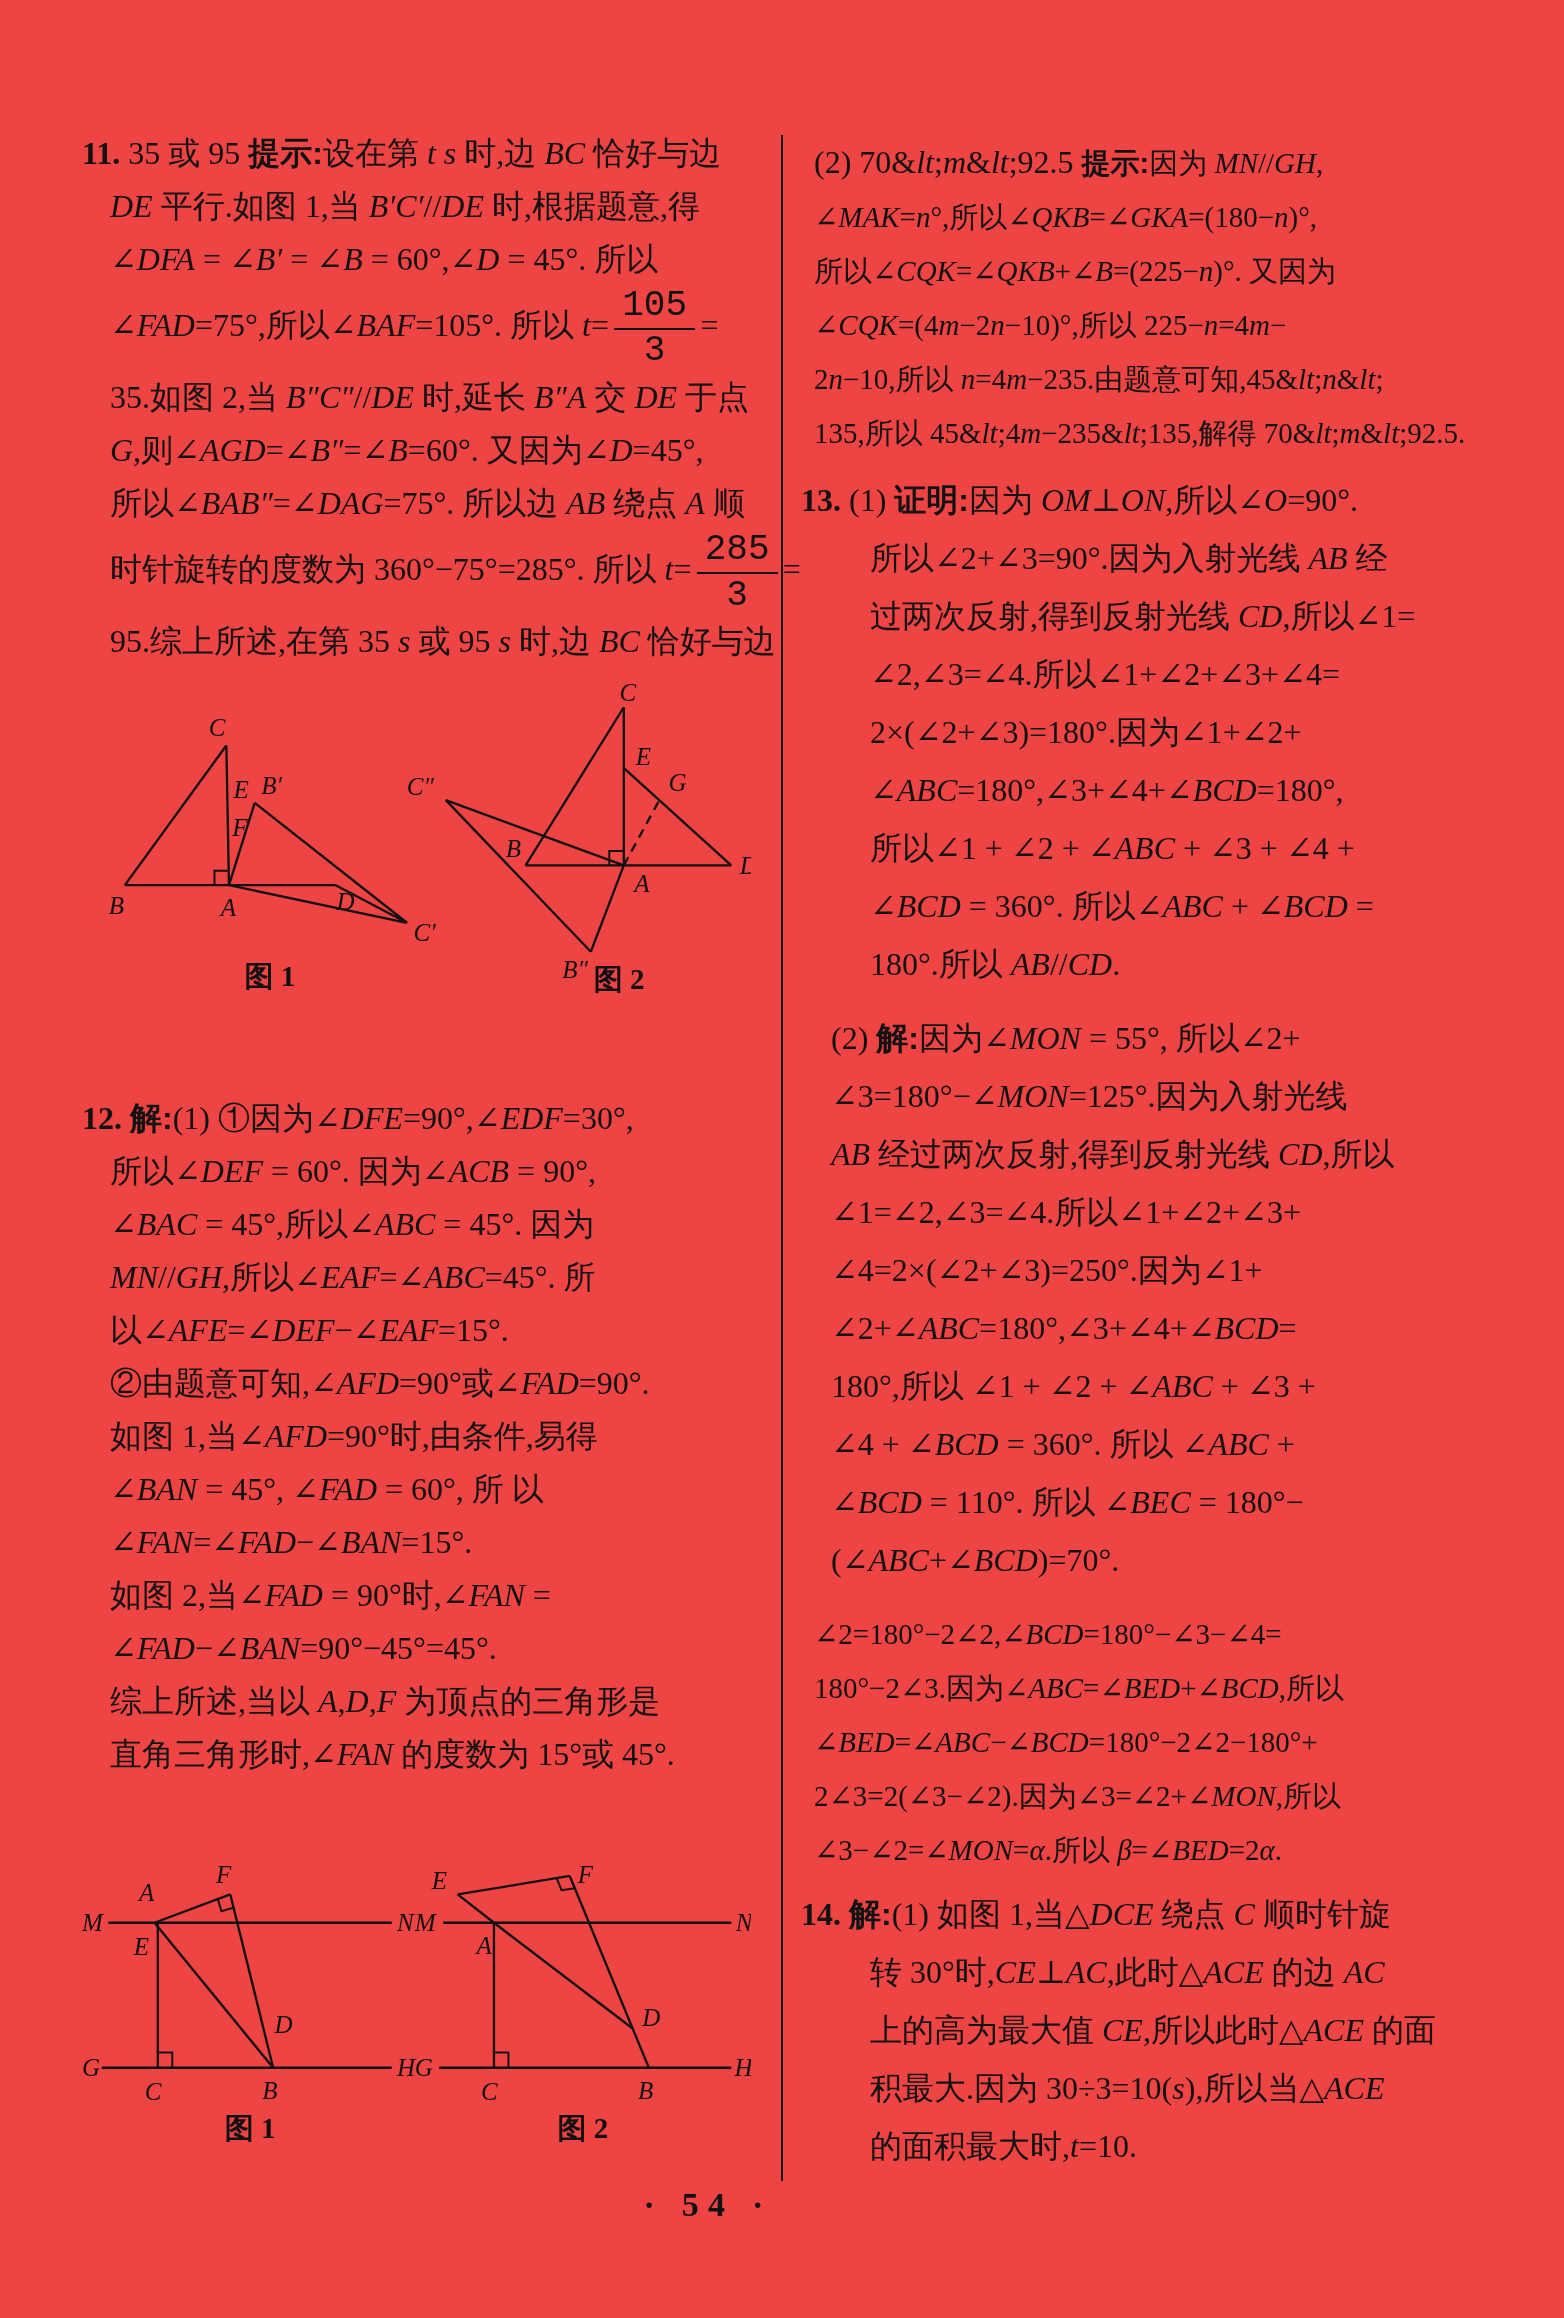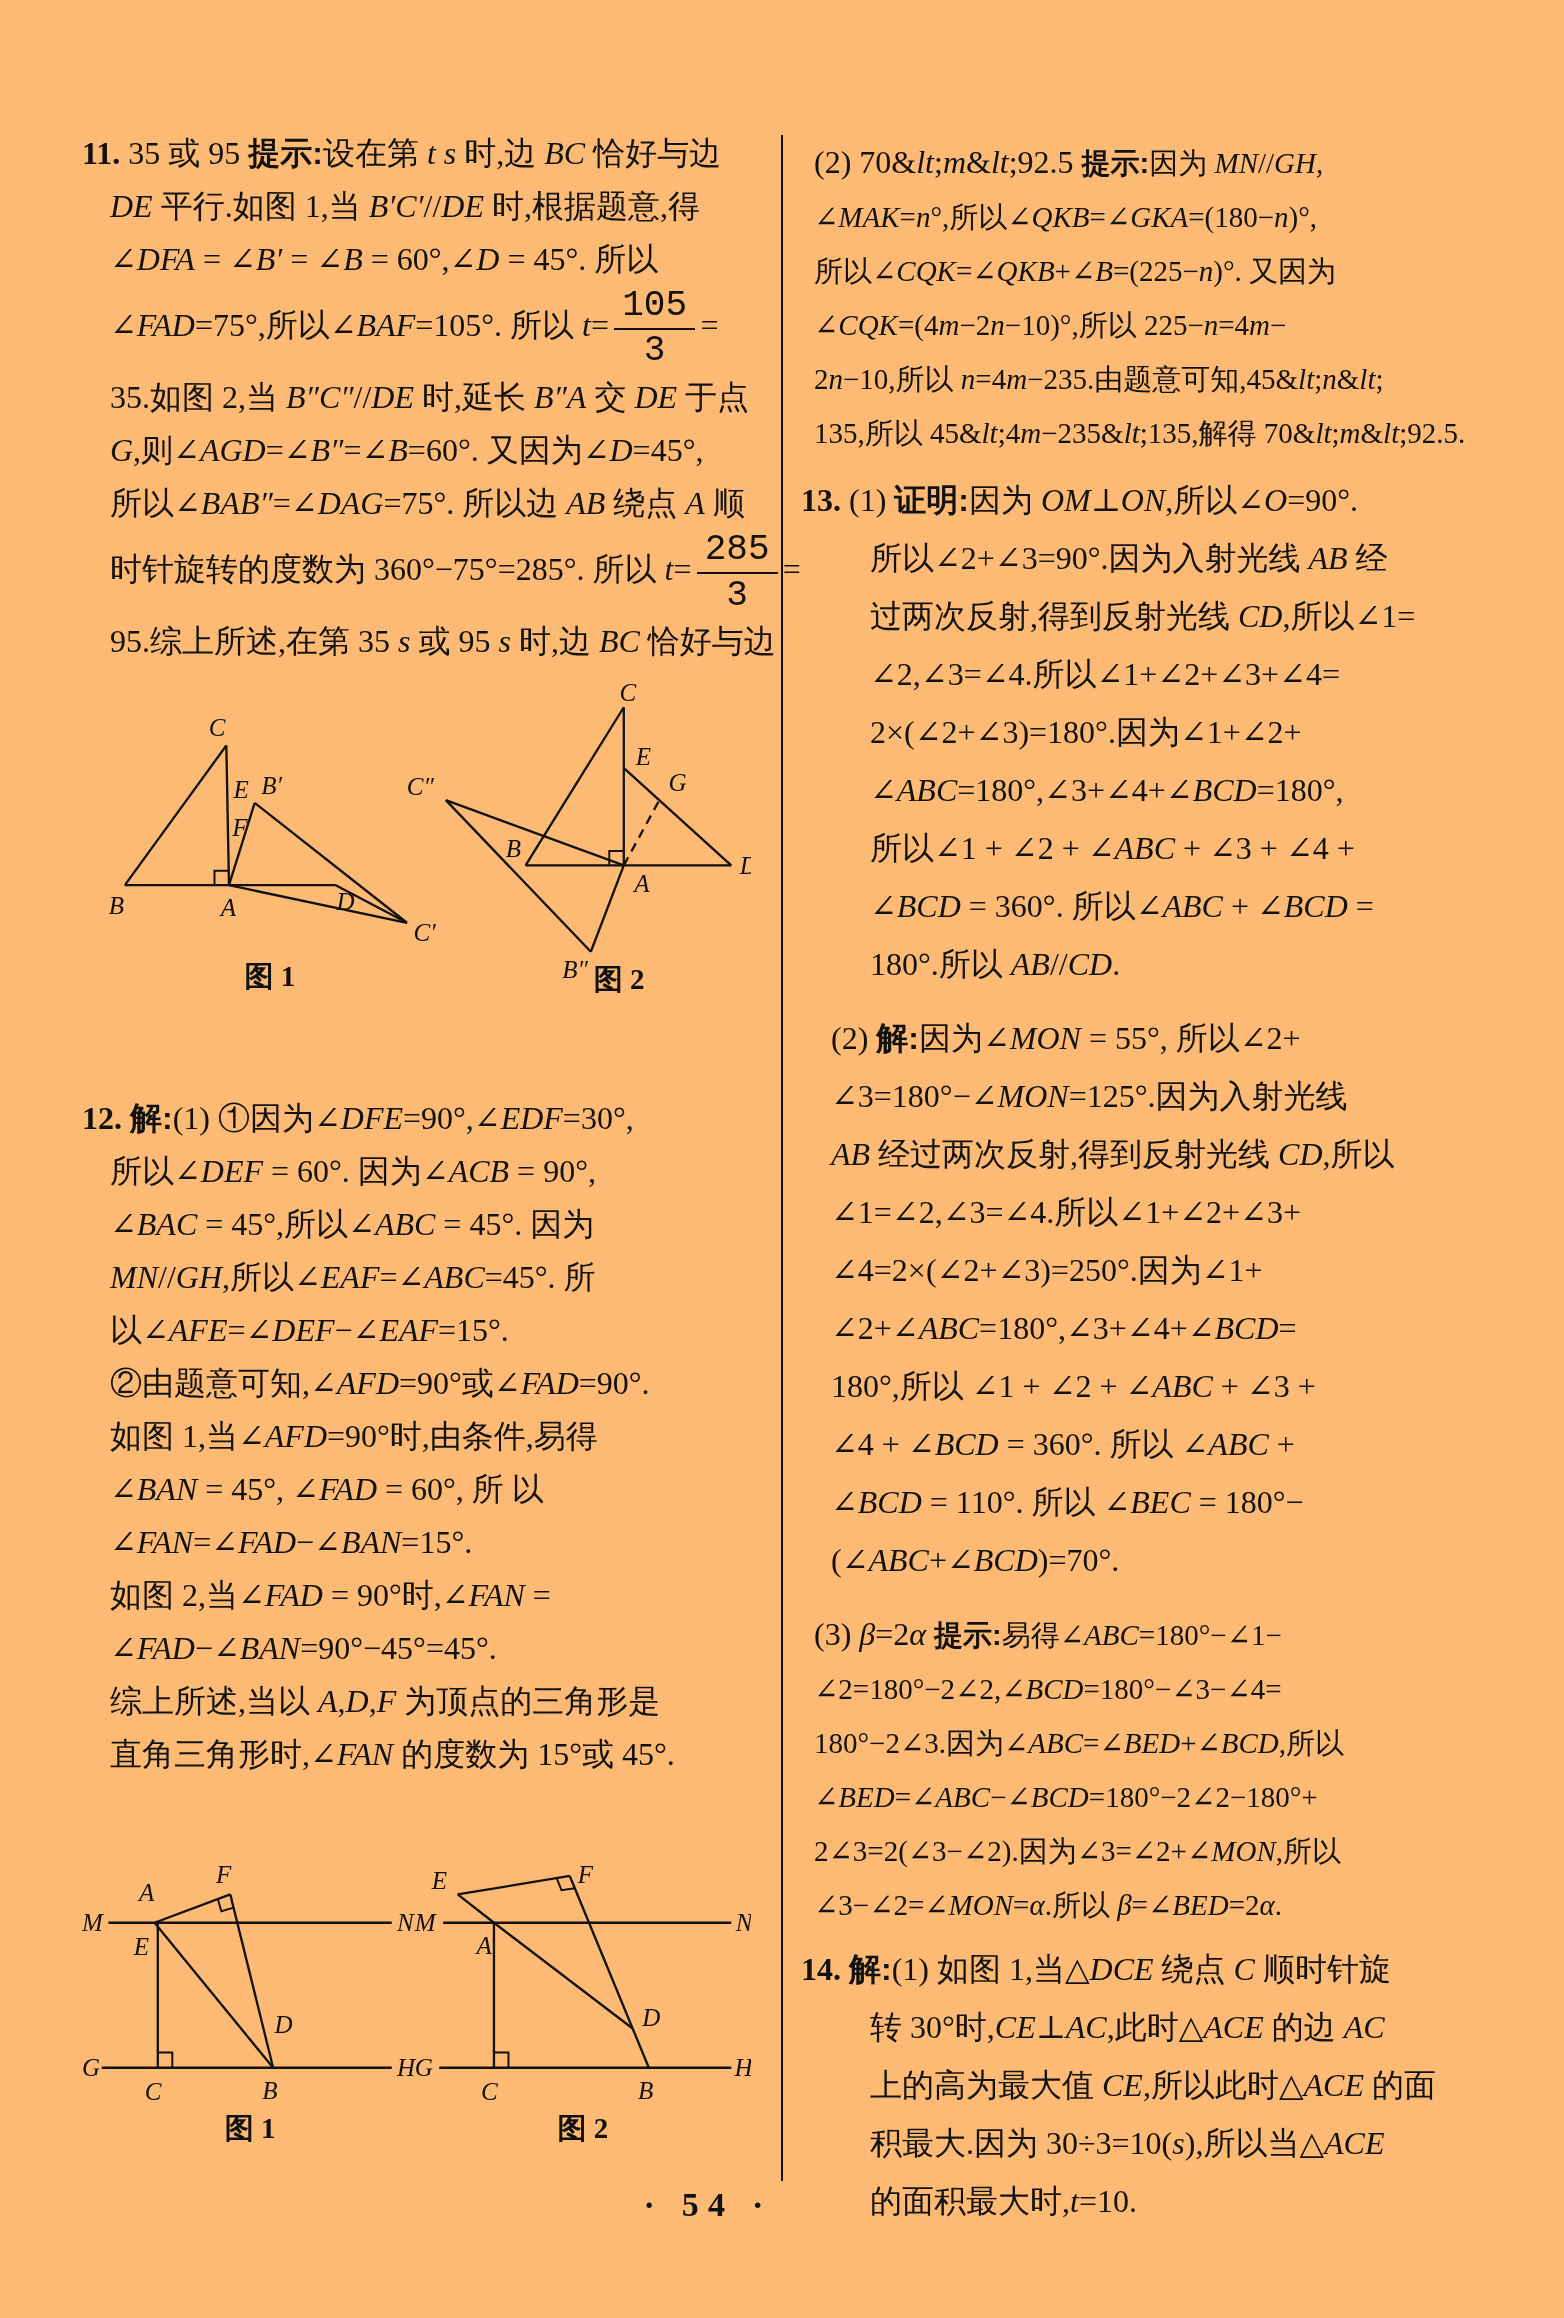--- a/index.html
+++ b/index.html
@@ -1,16 +1,16 @@
 <!DOCTYPE html>
 <html style="font-size:10.5px"><head>
 <meta charset="utf-8">
 <style>
   html,body{margin:0;padding:0;background:#e8e8e8;}
-  .page{position:relative;width:1564px;height:2319px;background:#fdba74;
+  .page{position:relative;width:1564px;height:2319px;background:#ef4444;
         font-family:"Liberation Serif","DejaVu Serif",serif;color:#121212;overflow:hidden;}
   .col{position:absolute;}
   .col-left{left:82px;top:127px;width:679px;}
   .col-right{left:801px;top:127px;width:705px;}
   .para{position:relative;}
   .tline{white-space:nowrap;line-height:53px;font-size:32px;}
   
   .p11 .tline,.p12 .tline{margin-left:28px;}
   .p11 .tline.l0,.p12 .tline.l0{margin-left:0;}
   .p13 .tline,.p14 .tline{margin-left:69px;line-height:58px;}
@@ -196,21 +196,20 @@
         <div class="tline"><span><i>AB</i> 经过两次反射,得到反射光线 <i>CD</i>,所以</span></div>
         <div class="tline"><span>∠1=∠2,∠3=∠4.所以∠1+∠2+∠3+</span></div>
         <div class="tline"><span>∠4=2×(∠2+∠3)=250°.因为∠1+</span></div>
         <div class="tline"><span>∠2+∠<i>ABC</i>=180°,∠3+∠4+∠<i>BCD</i>=</span></div>
         <div class="tline"><span>180°,所以 ∠1 + ∠2 + ∠<i>ABC</i> + ∠3 +</span></div>
         <div class="tline"><span>∠4 + ∠<i>BCD</i> = 360°. 所以 ∠<i>ABC</i> +</span></div>
         <div class="tline"><span>∠<i>BCD</i> = 110°. 所以 ∠<i>BEC</i> = 180°−</span></div>
         <div class="tline"><span>(∠<i>ABC</i>+∠<i>BCD</i>)=70°.</span></div>
       </div>
     <div class="para p13_3 mt-p13_3">
-        <div class="tline l0"><span class="lg">(3) <i>β</i>=2<i>α</i>  </span><span class="hseg">提示:</span><span>易得∠<i>ABC</i>=180°−∠1−</span></div>
         <div class="tline"><span>∠2=180°−2∠2,∠<i>BCD</i>=180°−∠3−∠4=</span></div>
         <div class="tline"><span>180°−2∠3.因为∠<i>ABC</i>=∠<i>BED</i>+∠<i>BCD</i>,所以</span></div>
         <div class="tline"><span>∠<i>BED</i>=∠<i>ABC</i>−∠<i>BCD</i>=180°−2∠2−180°+</span></div>
         <div class="tline"><span>2∠3=2(∠3−∠2).因为∠3=∠2+∠<i>MON</i>,所以</span></div>
         <div class="tline"><span>∠3−∠2=∠<i>MON</i>=<i>α</i>.所以 <i>β</i>=∠<i>BED</i>=2<i>α</i>.</span></div>
       </div>
     <div class="para p14 mt-p14">
         <div class="tline l0"><span class="bseg">14. </span><span class="hseg">解:</span><span>(1) 如图 1,当△<i>DCE</i> 绕点 <i>C</i> 顺时针旋</span></div>
         <div class="tline"><span>转 30°时,<i>CE</i>⊥<i>AC</i>,此时△<i>ACE</i> 的边 <i>AC</i></span></div>
         <div class="tline"><span>上的高为最大值 <i>CE</i>,所以此时△<i>ACE</i> 的面</span></div>

